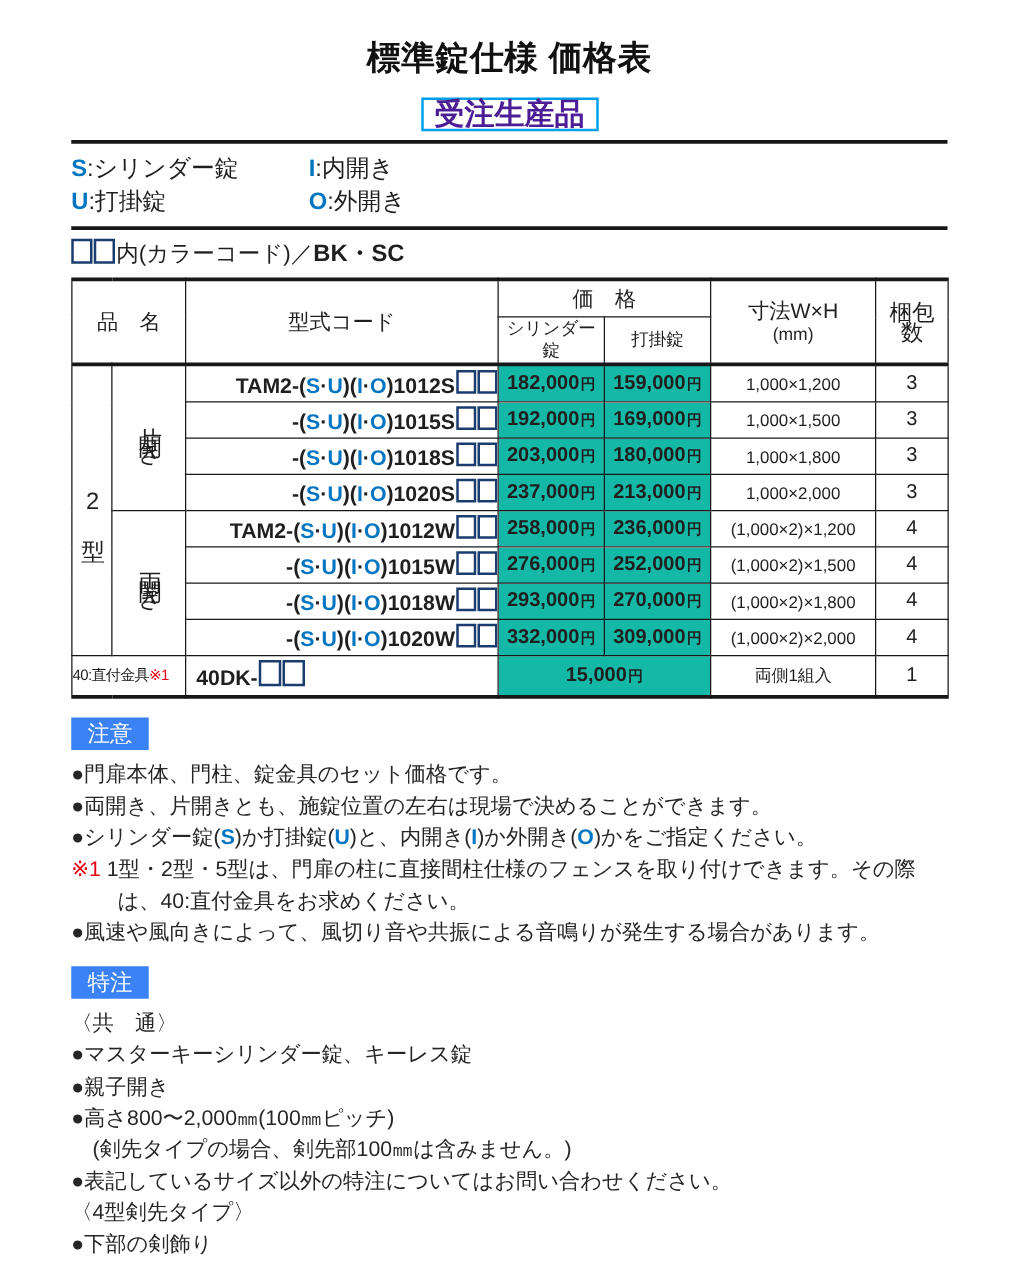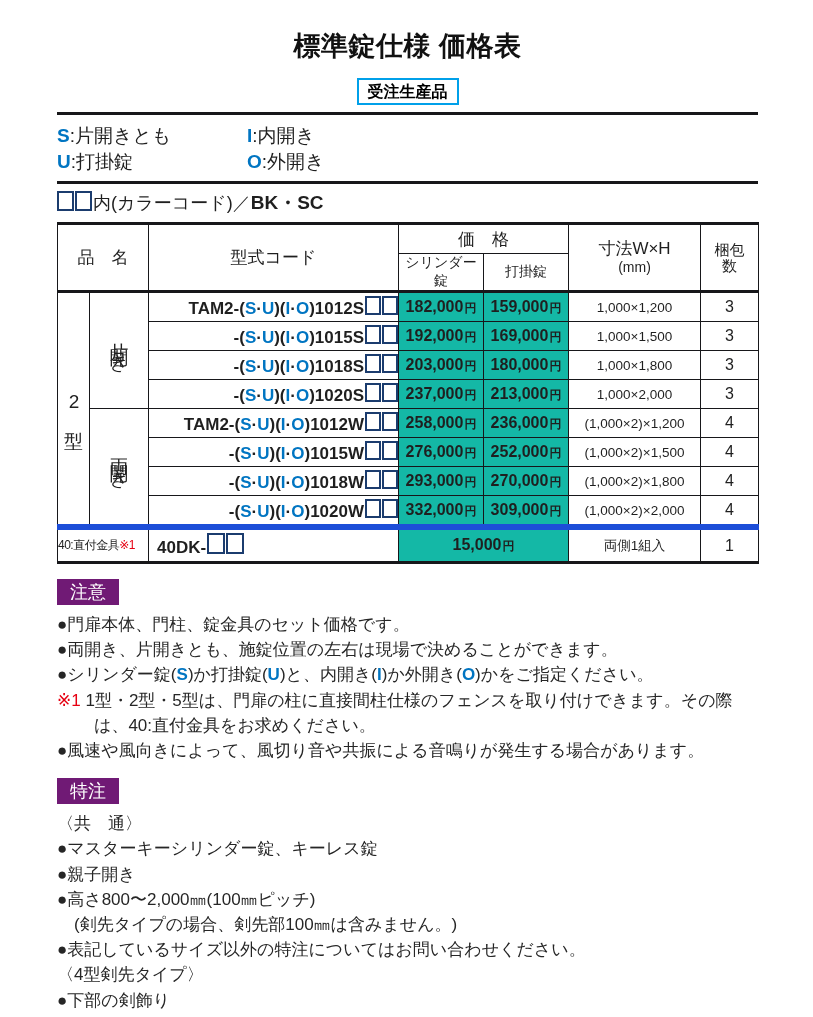--- a/index.html
+++ b/index.html
@@ -8,22 +8,22 @@
     font-family:"Liberation Sans","DejaVu Sans",sans-serif;
     color:#1f1f1f;
     -webkit-font-smoothing:antialiased;
   }
   .page{padding:28px 0 0 57px;width:701px;}
 
   
   .title-row{display:flex;align-items:center;gap:14px;margin-bottom:7px;flex-direction:column;}
   .page-title{font-size:27px;font-weight:bold;margin:0;color:#111;letter-spacing:.5px;}
   .order-badge{
-    border:2px solid #00a0e9;color:#000000;font-weight:bold;
-    font-size:16px;line-height:23px;padding:0 9px;white-space:nowrap;
+    border:2px solid #00a0e9;color:#4c1d95;font-weight:bold;
+    font-size:24px;line-height:23px;padding:0 9px;white-space:nowrap;
   }
   .rule{height:3px;background:#17171a;}
 
   
   .legend{display:grid;grid-template-columns:190px auto;row-gap:3px;
     margin:9px 0 8px 0;font-size:19px;line-height:23px;}
   .legend-key{color:#0075c2;font-weight:bold;}
 
   
   .color-note{margin:6px 0 0 0;font-size:18px;display:flex;align-items:center;}
@@ -34,41 +34,41 @@
 
   
   table{border-collapse:collapse;table-layout:fixed;width:701px;margin-top:6px;
     border:1px solid #17171a;border-top:3px solid #17171a;border-bottom:3px solid #17171a;}
   th,td{border:1px solid #17171a;padding:0;text-align:center;vertical-align:middle;overflow:hidden;}
   thead{border-bottom:3px solid #17171a;}
   thead th{font-weight:normal;font-size:17px;height:28px;}
   thead th.sub-h{font-size:14px;height:27px;}
   thead .hdr-sub{font-size:14px;line-height:15px;}
   thead .hdr-line{line-height:18px;}
-  thead th.qty-h{font-size:15px;}
+  thead th.qty-h{font-size:18px;}
   thead th.qty-h .hdr-line{line-height:16px;}
   tbody td{height:28px;}
   .code-cell{text-align:right;padding-right:0;font-weight:bold;font-size:17px;white-space:nowrap;}
   .code-cell .blue{color:#0075c2;}
   .code-cell .code-box{margin-left:1px;margin-right:0;}
   .price-cell{background:#14b8a6;font-weight:bold;font-size:16px;white-space:nowrap;}
   .price-cell .yen{font-size:12px;margin-left:1px;}
   .size-cell{font-size:13.5px;text-align:center;}
   .qty-cell{font-size:16px;}
   .vcell .vtext{writing-mode:vertical-rl;text-orientation:upright;
     font-size:19px;letter-spacing:7px;display:inline-block;}
   .vcell.series .vtext{letter-spacing:5px;}
-  tr.accessory td{border-top:6px solid #1d4ed8;height:31px;}
+  tr.accessory td{border-top:1px solid #1d4ed8;height:31px;}
   .acc-name{font-size:12px;text-align:left;letter-spacing:-0.5px;white-space:nowrap;}
   .acc-code{text-align:left;padding-left:8px;}
   .acc-code .code-box{width:14px;height:17px;}
   .red{color:#e60012;}
 
   
-  .section-badge{display:inline-block;background:#701a75;color:#fff;
+  .section-badge{display:inline-block;background:#3b82f6;color:#fff;
     font-size:18px;line-height:24px;padding:1px 13px;margin-top:15px;}
   .note-block{margin-top:7px;font-size:17px;line-height:25.2px;color:#262626;}
   .note-line{white-space:nowrap;}
   .note-line .blue{color:#0075c2;font-weight:bold;}
   .notice .indent{padding-left:37px;}
   .custom .indent{padding-left:17px;}
 
   .footer{margin-top:12px;font-size:16.5px;line-height:24.5px;color:#333;}
 </style>
 </head>
@@ -76,21 +76,21 @@
 
 <div class="page">
 
   <div class="title-row">
     <h1 class="page-title">標準錠仕様 価格表</h1>
     <span class="order-badge">受注生産品</span>
   </div>
   <div class="rule"></div>
 
   <div class="legend">
-      <div class="legend-item"><span class="legend-key">S</span><span>:片開きとも</span></div>
+      <div class="legend-item"><span class="legend-key">S</span><span>:シリンダー錠</span></div>
       <div class="legend-item"><span class="legend-key">I</span><span>:内開き</span></div>
       <div class="legend-item"><span class="legend-key">U</span><span>:打掛錠</span></div>
       <div class="legend-item"><span class="legend-key">O</span><span>:外開き</span></div>
     </div>
   <div class="rule"></div>
 
   <div class="color-note">
     <span><span class="code-box"></span><span class="code-box"></span></span>
     <span>内(カラーコード)／</span>
     <span class="codes">BK・SC</span>

